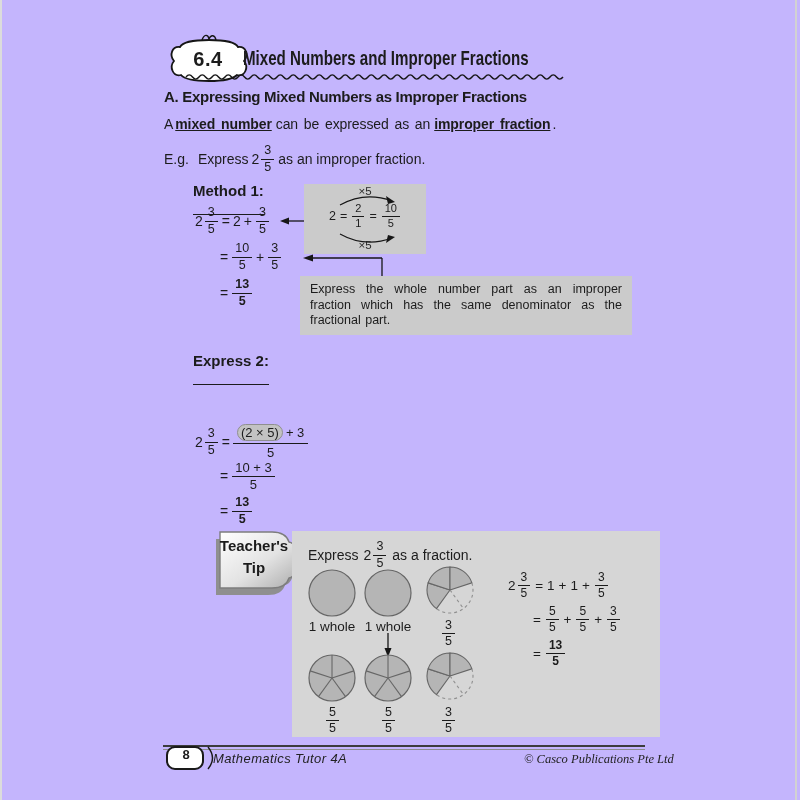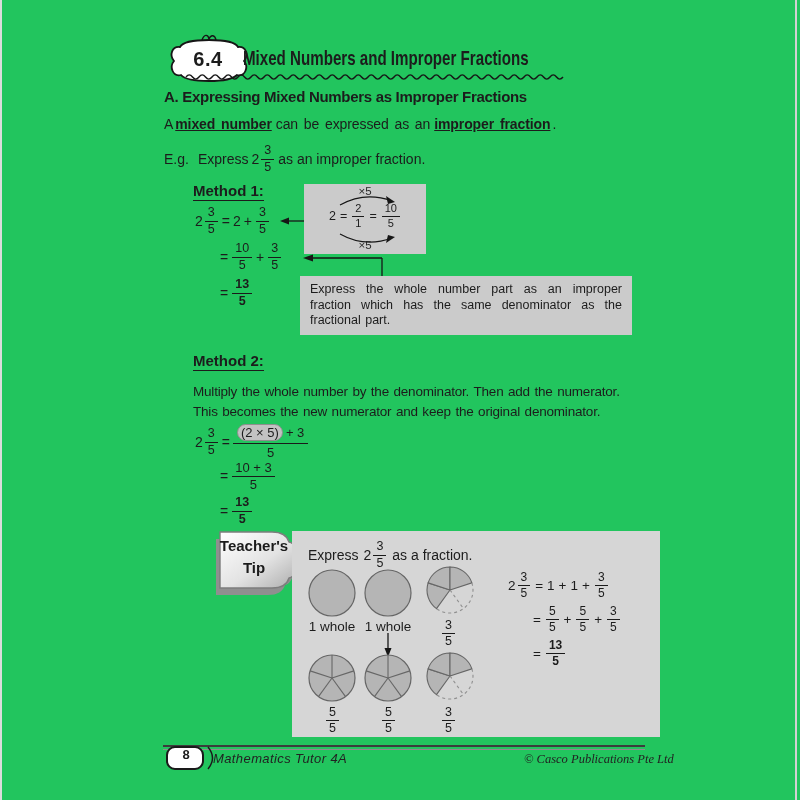--- a/index.html
+++ b/index.html
@@ -1,18 +1,18 @@
 <!DOCTYPE html>
 <html><head>
 <meta charset="utf-8">
 <style>
   * { margin:0; padding:0; box-sizing:border-box; }
   html,body { background:#ffffff; }
   body { width:800px; height:800px; font-family:"Liberation Sans", sans-serif; color:#1c1c1c; }
-  .page { position:relative; width:800px; height:800px; background:#22c55e; overflow:hidden; }
+  .page { position:relative; width:800px; height:800px; background:#c4b5fd; overflow:hidden; }
   .abs { position:absolute; }
 
   
   .edge-l { left:0; top:0; width:2px; height:800px; background:#dcdcdc; }
   .edge-r { left:795px; top:0; width:2px; height:800px; background:#d2d2d2; }
 
   
   .badge-num { left:166px; top:48px; width:84px; text-align:center; font-size:20px; font-weight:bold; letter-spacing:.5px; }
   .title { left:243px; top:45px; font-size:21px; font-weight:bold; white-space:nowrap;
            transform:scale(.72,1); transform-origin:left top; letter-spacing:0; line-height:26px; }
@@ -20,21 +20,21 @@
   .intro { left:164px; top:116px; font-size:14px; letter-spacing:-.1px; word-spacing:2px; white-space:nowrap; }
   .intro b { margin:8px 2px;text-decoration:underline; }
 
   
   .row { display:flex; align-items:center; gap:3px; font-size:14px; height:34px; white-space:nowrap; }
   .frac { display:inline-flex; flex-direction:column; align-items:center; line-height:1.05; font-size:12.5px; margin:0 1px; }
   .frac .num { padding:0 3px 1px; border-bottom:1.3px solid #1a1a1a; }
   .frac .den { padding-top:1px; }
   .frac.bold .num, .frac.bold .den { font-weight:bold; }
   .mixed { display:inline-flex; align-items:center; gap:1px; }
-  .m-label { font-size:15px; font-weight:bold; border-bottom:1.6px solid #1c1c1c; padding-bottom:1px; }
+  .m-label { font-size:15px; font-weight:bold; border-bottom:1.6px solid #1c1c1c; padding-bottom:15px; }
 
   
   .m1-box { left:304px; top:184px; width:122px; height:70px; background:#cbcbcb; }
   .m1-box .x5 { position:absolute; left:0; width:100%; text-align:center; font-size:11.5px; color:#2a2a2a; }
   .m1-box .x5.top { top:1px; } .m1-box .x5.bot { top:55px; }
   .box-expr { position:absolute; left:0; top:19px; width:100%; display:flex; justify-content:center; align-items:center; gap:4px; font-size:12.5px; }
   .box-expr .frac { font-size:11px; }
 
   .note-box { left:300px; top:276px; width:332px; background:#cbcbcb; padding:6px 10px; font-size:12.5px; line-height:1.25;
               text-align:justify; text-align-last:left; word-spacing:1px; }
@@ -169,25 +169,21 @@
   <div class="abs row" style="left:220px;top:276px">
     <span>=</span>
     <span class="frac bold">
       <span class="num">13</span>
       <span class="den">5</span>
     </span>
   </div>
 
   <div class="abs note-box">Express the whole number part as an improper fraction which has the same denominator as the fractional part.</div>
 
-  <div class="abs m-label" style="left:193px;top:352px">Method 2:</div>
-  <div class="abs desc">
-    <div>Multiply the whole number by the denominator. Then add the numerator.</div>
-    <div>This becomes the new numerator and keep the original denominator.</div>
-  </div>
+  <div class="abs m-label" style="left:193px;top:352px">Express 2:</div>
 
   <div class="abs row" style="left:195px;top:423px;height:38px">
     <span class="mixed">
       <span>2</span>
       <span class="frac">
         <span class="num">3</span>
         <span class="den">5</span>
       </span>
     </span>
     <span>=</span>

